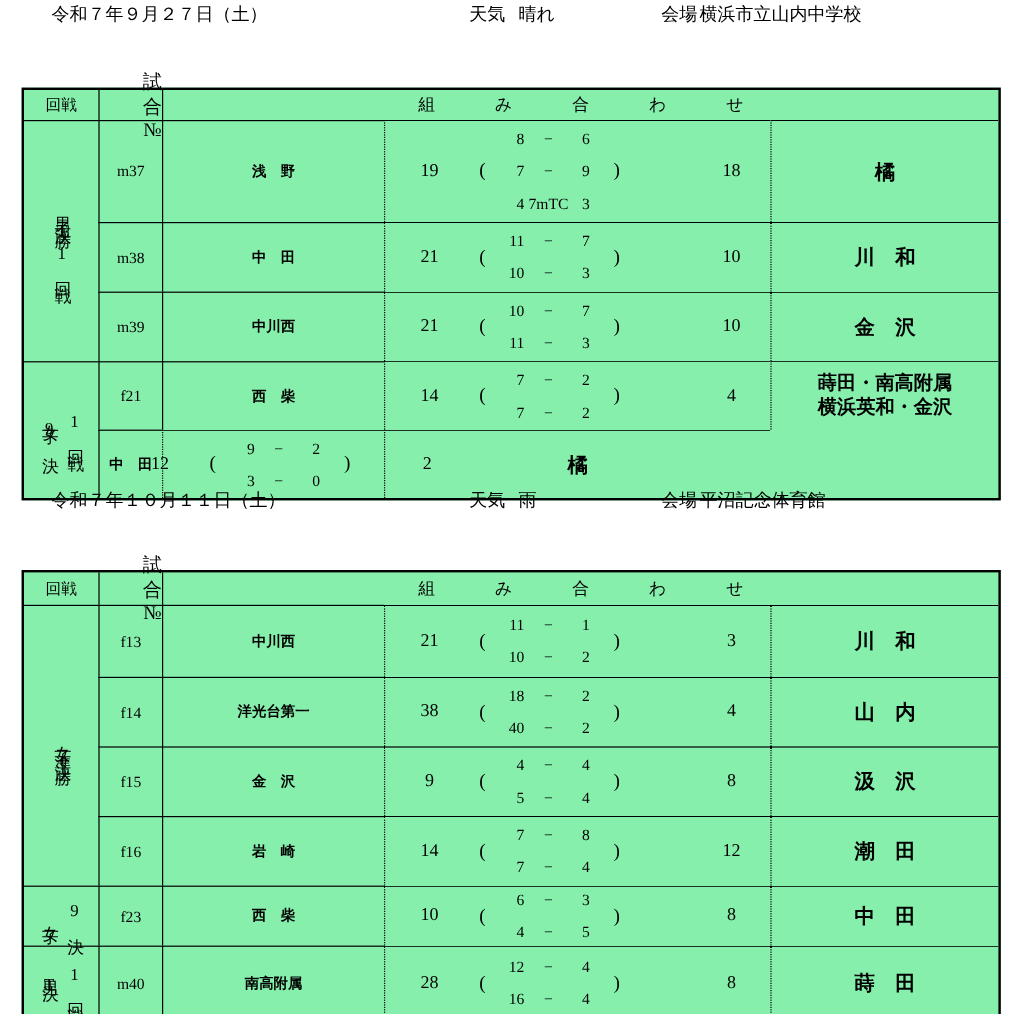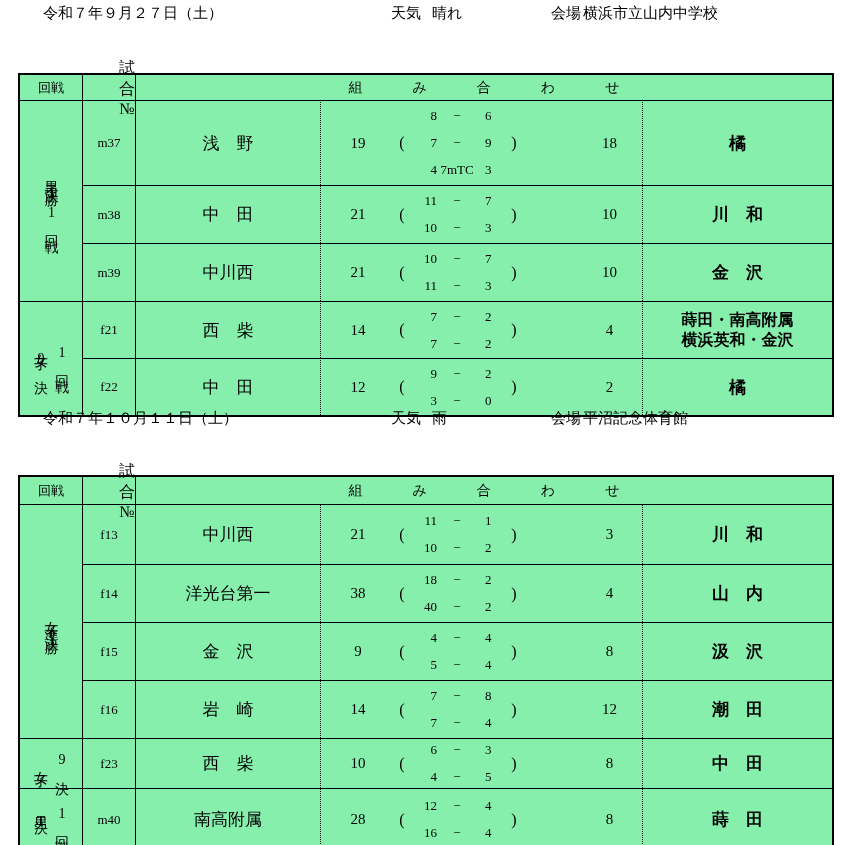--- a/index.html
+++ b/index.html
@@ -30,21 +30,21 @@
     display:flex;align-items:center;justify-content:center;
     border-top:1px solid #000;box-sizing:border-box;
     min-width:0;min-height:0;font-size:14px;text-align:center;
   }
   .hdr{border-top:none;font-size:13px;}
   .mhdr{font-size:16px;padding-left:36px;}
   .bls{border-left:1px solid #000;}
   .bld{border-left:1px dotted #000;}
   .pairing{grid-column:3 / 6;font-size:14px;letter-spacing:18px;text-indent:18px;}
   .matchno{font-size:13px;}
-  .team1{font-size:17px;font-weight:normal;}
+  .team1{font-size:12px;font-weight:bold;}
   .team2{font-size:17px;font-weight:bold;flex-direction:column;line-height:21px;}
   .team2.joint{font-size:16px;line-height:20px;}
 
   .group{gap:3px;font-size:14px;}
   .vcol{writing-mode:vertical-lr;text-orientation:upright;letter-spacing:4px;line-height:18px;}
 
   .scorecell{
     display:grid;align-items:center;
     grid-template-columns:74px 14px 98px 14px 1fr;
   }
@@ -177,21 +177,20 @@
       </div>
     </div>
     <div class="par">)</div>
     <div class="sc2">4</div>
   </div>
   <div class="cell bld team2 joint">
     <div>蒔田・南高附属</div>
     <div>横浜英和・金沢</div>
   </div>
 
-  <div class="cell bls matchno">f22</div>
   <div class="cell bls team1">中　田</div>
   <div class="cell bld scorecell">
     <div class="sc1">12</div>
     <div class="par">(</div>
     <div class="sets">
       <div class="setline">
         <span class="sa">9</span>
         <span class="ss">−</span>
         <span class="sb">2</span>
       </div>

